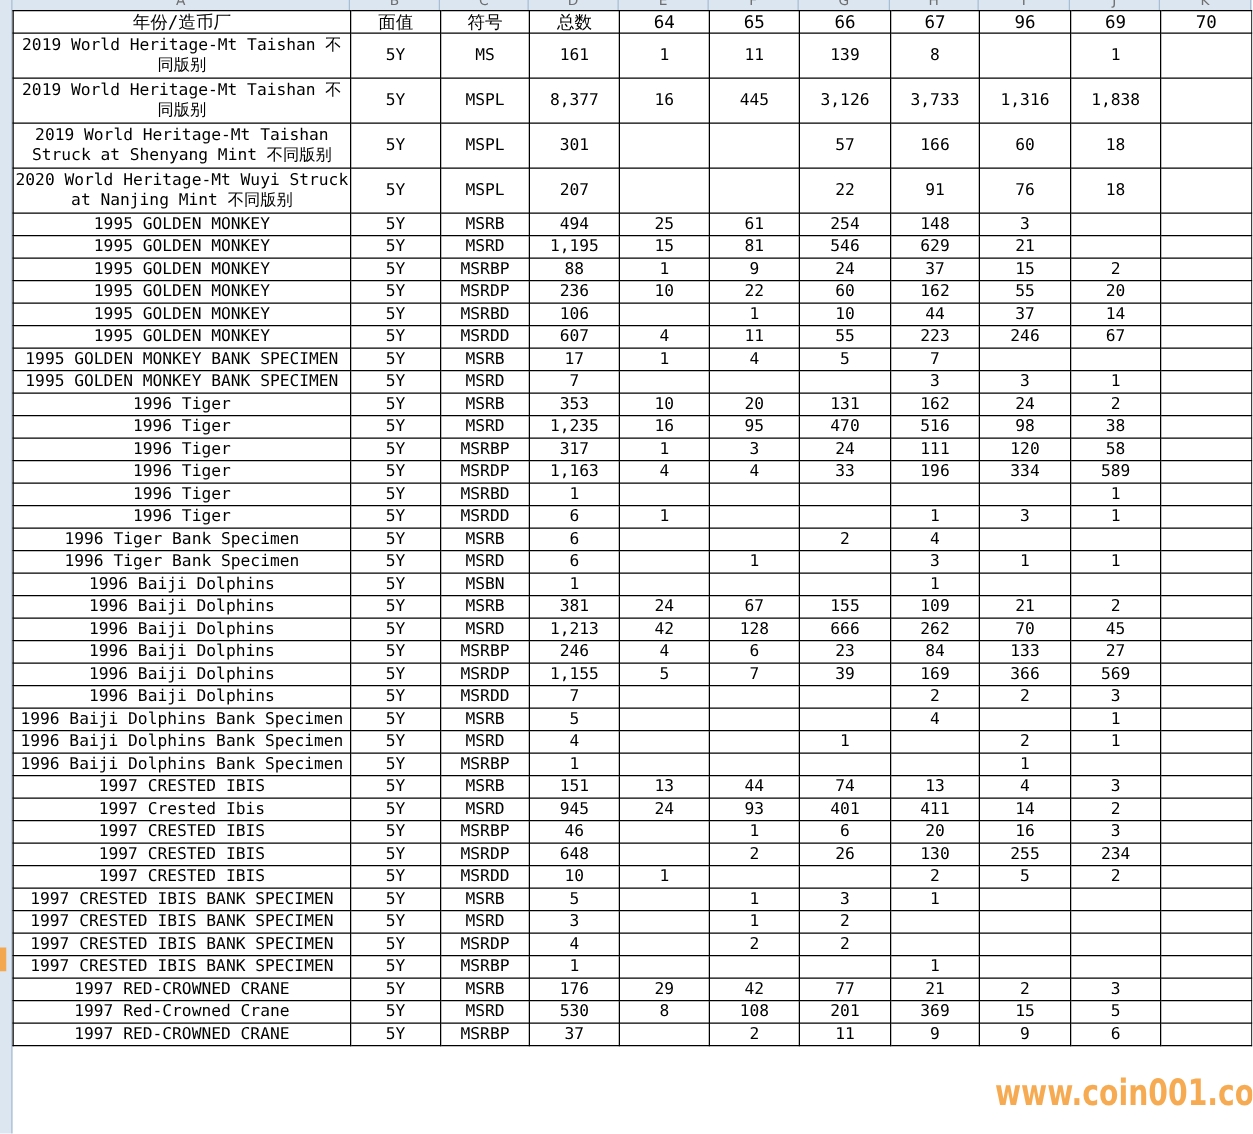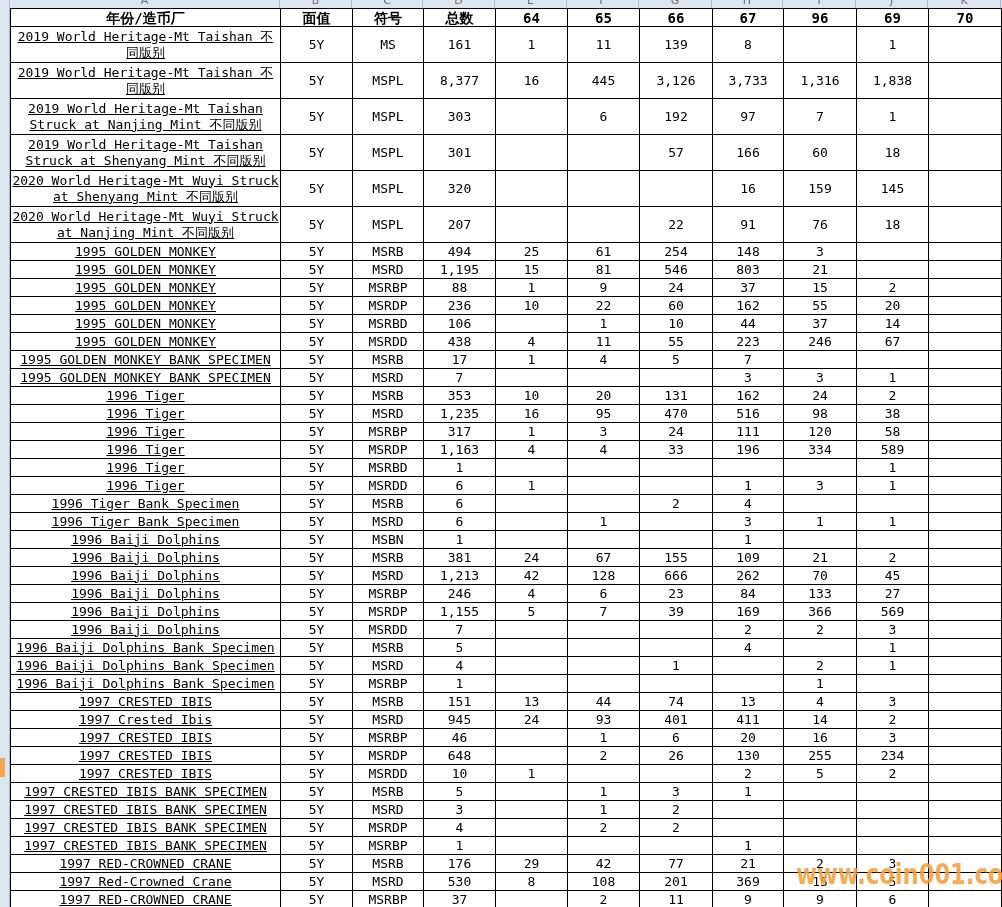--- a/index.html
+++ b/index.html
@@ -36,26 +36,26 @@
     border-collapse:collapse; table-layout:fixed; width:992px;
     background:#fff;
   }
   table.grid th, table.grid td {
     border:1px solid #000;
     text-align:center; vertical-align:middle;
     font-size:13px; line-height:16px;
     overflow:hidden; padding:0 1px;
   }
   table.grid th {
-    font-size:14px; font-weight:bold; height:17px;
+    font-size:14px; font-weight:normal; height:17px;
     font-family:"DejaVu Sans Mono","Liberation Mono",monospace;
   }
   tr.r { height:18px; }
   tr.r-tall { height:36px; }
-  td.name { padding:0 2px;text-decoration:underline; }
+  td.name { padding:0 2px; }
   
   .watermark {
     position:absolute; left:796px; top:859px;
     font-family:"DejaVu Sans","Liberation Sans",sans-serif;
     font-weight:bold; font-size:29px; line-height:30px;
     color:#f5a03c; opacity:0.88; white-space:nowrap;
     transform:scaleX(0.78); transform-origin:left center;
     z-index:6; pointer-events:none;
   }
   .edge-mark {
@@ -157,56 +157,30 @@
           <td>8,377</td>
           <td>16</td>
           <td>445</td>
           <td>3,126</td>
           <td>3,733</td>
           <td>1,316</td>
           <td>1,838</td>
           <td></td>
         </tr>
         <tr class="r-tall">
-          <td class="name">2019 World Heritage-Mt Taishan Struck at Nanjing Mint 不同版别</td>
-          <td>5Y</td>
-          <td>MSPL</td>
-          <td>303</td>
-          <td></td>
-          <td>6</td>
-          <td>192</td>
-          <td>97</td>
-          <td>7</td>
-          <td>1</td>
-          <td></td>
-        </tr>
-        <tr class="r-tall">
           <td class="name">2019 World Heritage-Mt Taishan Struck at Shenyang Mint 不同版别</td>
           <td>5Y</td>
           <td>MSPL</td>
           <td>301</td>
           <td></td>
           <td></td>
           <td>57</td>
           <td>166</td>
           <td>60</td>
           <td>18</td>
-          <td></td>
-        </tr>
-        <tr class="r-tall">
-          <td class="name">2020 World Heritage-Mt Wuyi Struck at Shenyang Mint 不同版别</td>
-          <td>5Y</td>
-          <td>MSPL</td>
-          <td>320</td>
-          <td></td>
-          <td></td>
-          <td></td>
-          <td>16</td>
-          <td>159</td>
-          <td>145</td>
           <td></td>
         </tr>
         <tr class="r-tall">
           <td class="name">2020 World Heritage-Mt Wuyi Struck at Nanjing Mint 不同版别</td>
           <td>5Y</td>
           <td>MSPL</td>
           <td>207</td>
           <td></td>
           <td></td>
           <td>22</td>
@@ -229,21 +203,21 @@
           <td></td>
         </tr>
         <tr class="r">
           <td class="name">1995 GOLDEN MONKEY</td>
           <td>5Y</td>
           <td>MSRD</td>
           <td>1,195</td>
           <td>15</td>
           <td>81</td>
           <td>546</td>
-          <td>803</td>
+          <td>629</td>
           <td>21</td>
           <td></td>
           <td></td>
         </tr>
         <tr class="r">
           <td class="name">1995 GOLDEN MONKEY</td>
           <td>5Y</td>
           <td>MSRBP</td>
           <td>88</td>
           <td>1</td>
@@ -277,21 +251,21 @@
           <td>10</td>
           <td>44</td>
           <td>37</td>
           <td>14</td>
           <td></td>
         </tr>
         <tr class="r">
           <td class="name">1995 GOLDEN MONKEY</td>
           <td>5Y</td>
           <td>MSRDD</td>
-          <td>438</td>
+          <td>607</td>
           <td>4</td>
           <td>11</td>
           <td>55</td>
           <td>223</td>
           <td>246</td>
           <td>67</td>
           <td></td>
         </tr>
         <tr class="r">
           <td class="name">1995 GOLDEN MONKEY BANK SPECIMEN</td>

